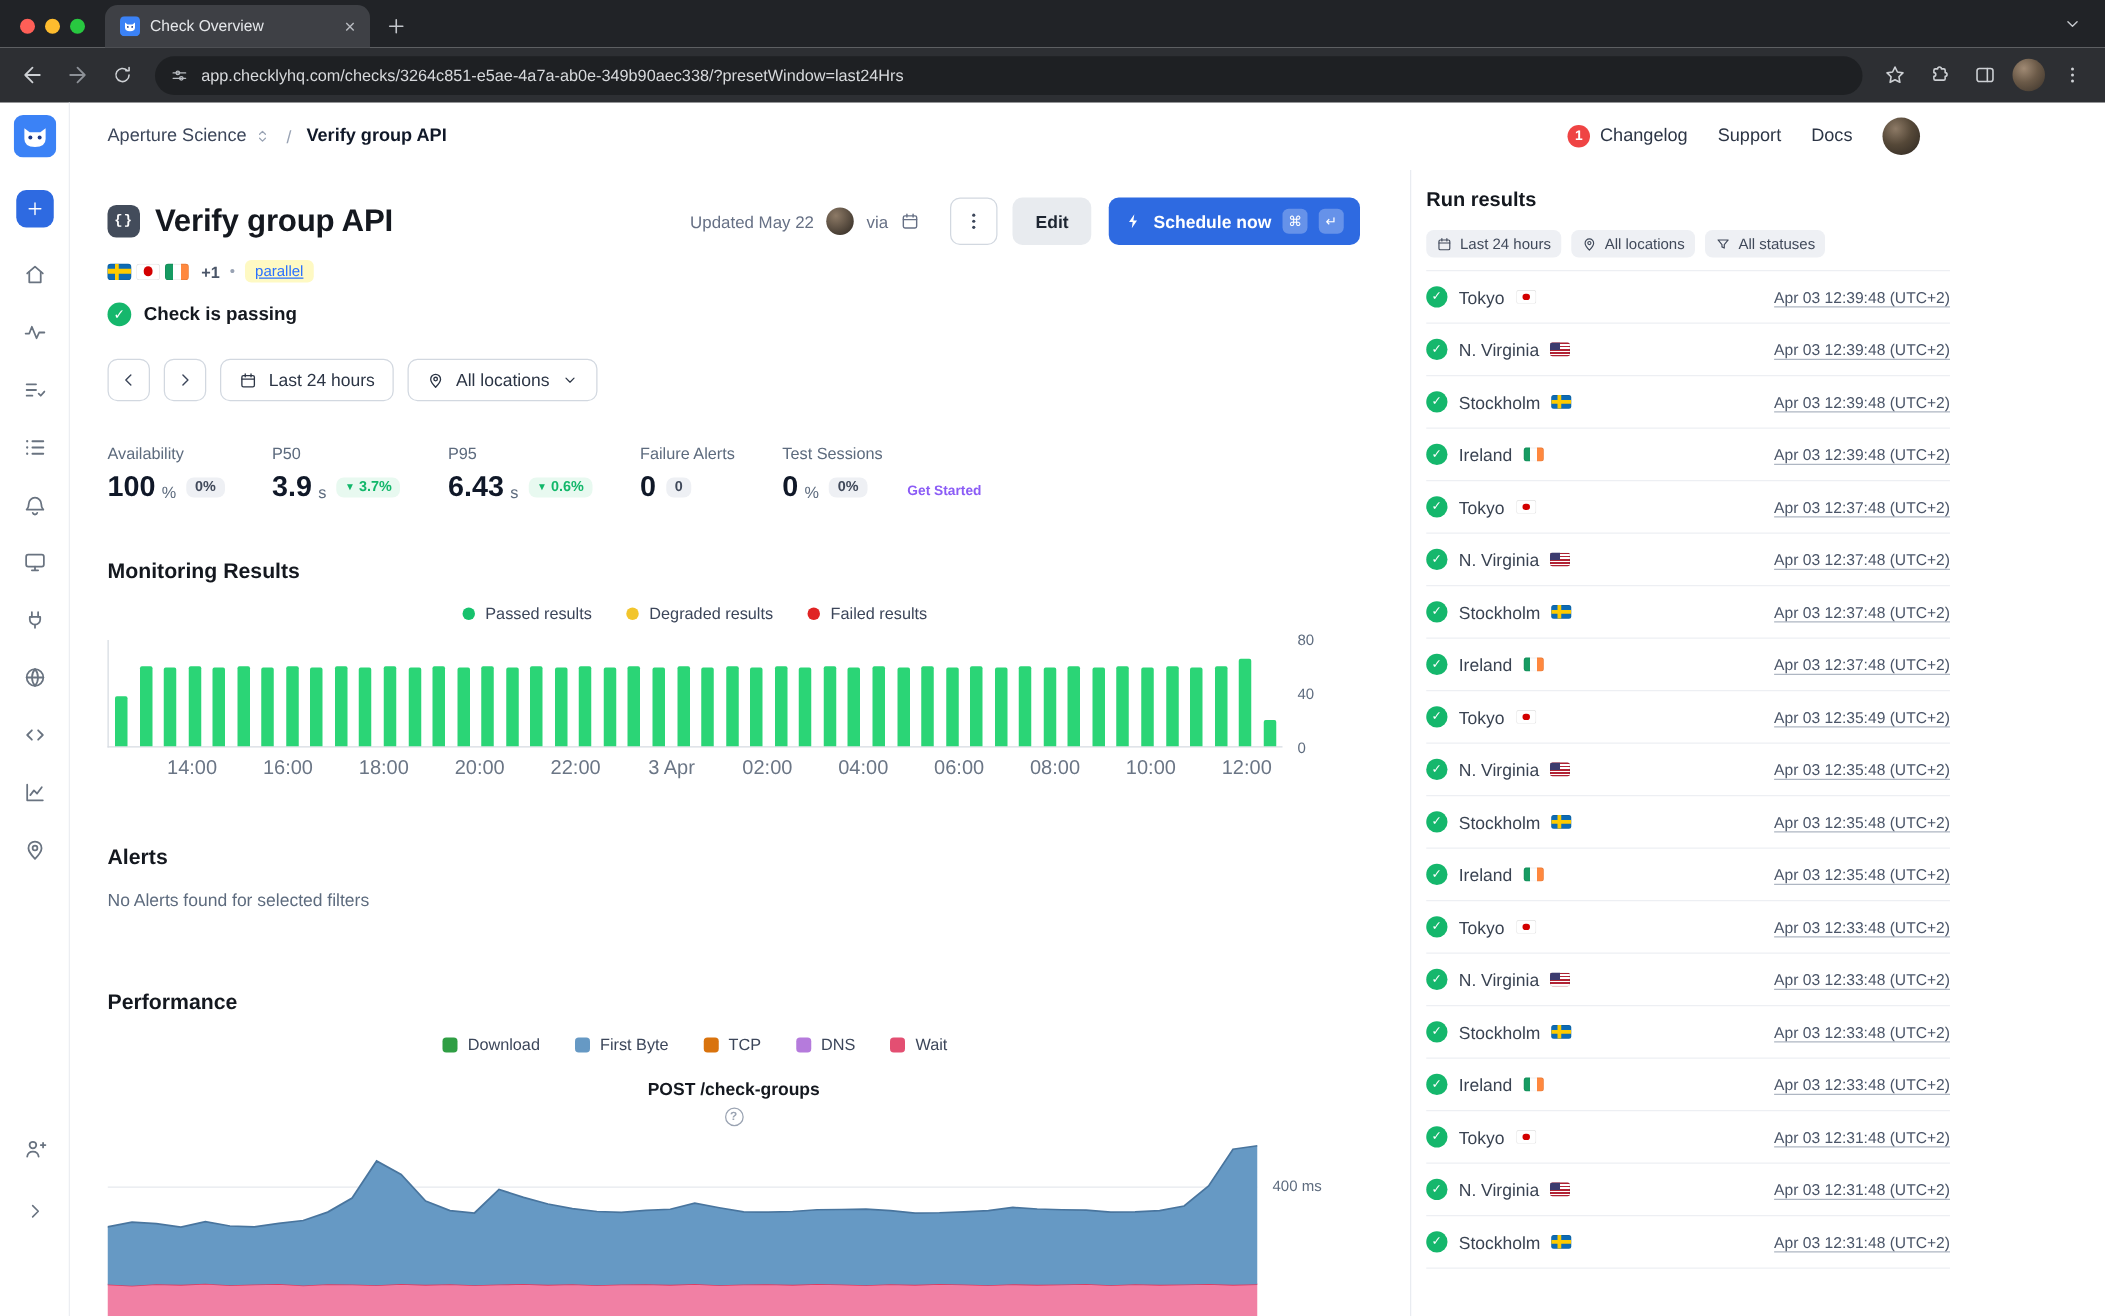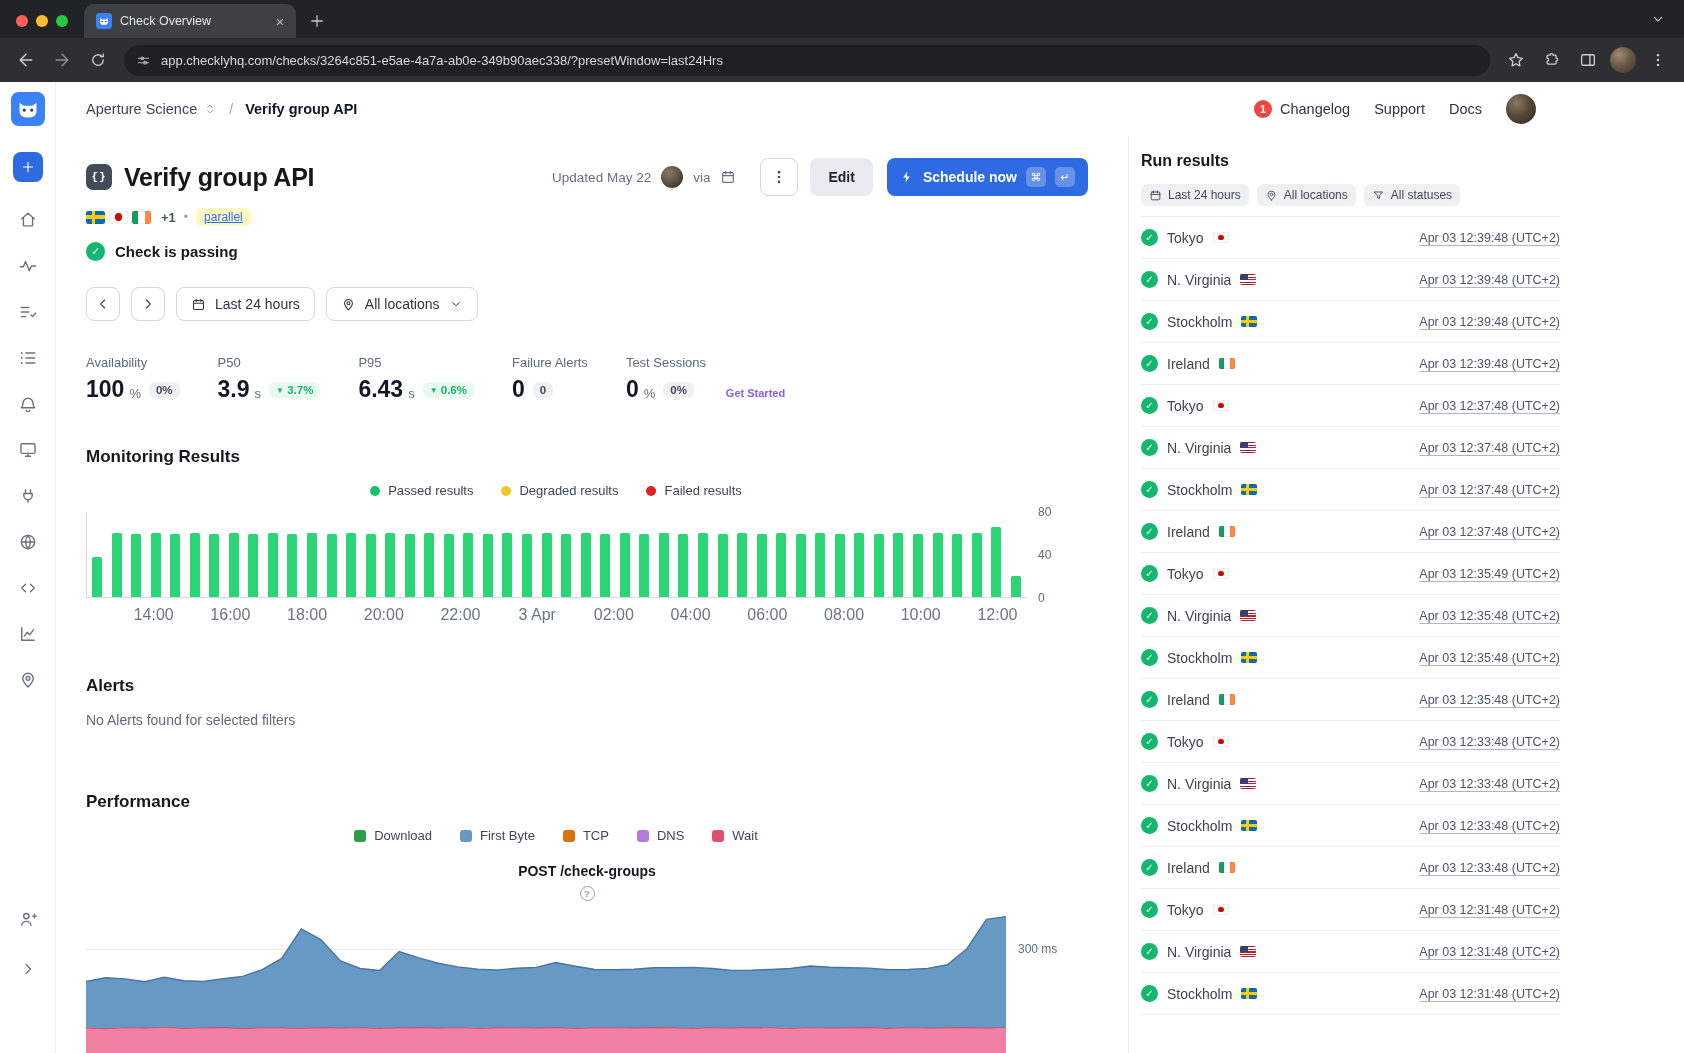--- a/index.html
+++ b/index.html
@@ -600,21 +600,21 @@
           <svg width="920" height="150" viewBox="0 0 920 150" preserveAspectRatio="none">
               <line x1="0" x2="920" y1="34.61538461538461" y2="34.61538461538461" stroke="#e6e9ee" stroke-width="1"></line>
               <path d="M0.0,147.2L19.6,147.2L39.1,147.2L58.7,147.2L78.3,147.2L97.9,147.2L117.4,147.2L137.0,147.2L156.6,147.2L176.2,147.2L195.7,147.2L215.3,147.2L234.9,147.2L254.5,147.2L274.0,147.2L293.6,147.2L313.2,147.2L332.8,147.2L352.3,147.2L371.9,147.2L391.5,147.2L411.1,147.2L430.6,147.2L450.2,147.2L469.8,147.2L489.4,147.2L508.9,147.2L528.5,147.2L548.1,147.2L567.7,147.2L587.2,147.2L606.8,147.2L626.4,147.2L646.0,147.2L665.5,147.2L685.1,147.2L704.7,147.2L724.3,147.2L743.8,147.2L763.4,147.2L783.0,147.2L802.6,147.2L822.1,147.2L841.7,147.2L861.3,147.2L880.9,147.2L900.4,147.2L920.0,147.2L920.0,150.0L900.4,150.0L880.9,150.0L861.3,150.0L841.7,150.0L822.1,150.0L802.6,150.0L783.0,150.0L763.4,150.0L743.8,150.0L724.3,150.0L704.7,150.0L685.1,150.0L665.5,150.0L646.0,150.0L626.4,150.0L606.8,150.0L587.2,150.0L567.7,150.0L548.1,150.0L528.5,150.0L508.9,150.0L489.4,150.0L469.8,150.0L450.2,150.0L430.6,150.0L411.1,150.0L391.5,150.0L371.9,150.0L352.3,150.0L332.8,150.0L313.2,150.0L293.6,150.0L274.0,150.0L254.5,150.0L234.9,150.0L215.3,150.0L195.7,150.0L176.2,150.0L156.6,150.0L137.0,150.0L117.4,150.0L97.9,150.0L78.3,150.0L58.7,150.0L39.1,150.0L19.6,150.0L0.0,150.0Z" fill="#b57bdc"></path>
               <path d="M0.0,147.2L19.6,147.2L39.1,147.2L58.7,147.2L78.3,147.2L97.9,147.2L117.4,147.2L137.0,147.2L156.6,147.2L176.2,147.2L195.7,147.2L215.3,147.2L234.9,147.2L254.5,147.2L274.0,147.2L293.6,147.2L313.2,147.2L332.8,147.2L352.3,147.2L371.9,147.2L391.5,147.2L411.1,147.2L430.6,147.2L450.2,147.2L469.8,147.2L489.4,147.2L508.9,147.2L528.5,147.2L548.1,147.2L567.7,147.2L587.2,147.2L606.8,147.2L626.4,147.2L646.0,147.2L665.5,147.2L685.1,147.2L704.7,147.2L724.3,147.2L743.8,147.2L763.4,147.2L783.0,147.2L802.6,147.2L822.1,147.2L841.7,147.2L861.3,147.2L880.9,147.2L900.4,147.2L920.0,147.2" fill="none" stroke="#9a55cc" stroke-width="1.4"></path>
               <path d="M0.0,112.6L19.6,113.5L39.1,112.4L58.7,112.8L78.3,111.9L97.9,113.1L117.4,112.6L137.0,112.2L156.6,113.3L176.2,112.4L195.7,112.6L215.3,113.1L234.9,112.2L254.5,112.8L274.0,112.4L293.6,113.1L313.2,112.6L332.8,112.2L352.3,112.8L371.9,112.4L391.5,113.1L411.1,112.6L430.6,112.4L450.2,112.8L469.8,112.2L489.4,113.1L508.9,112.6L528.5,112.4L548.1,112.8L567.7,112.2L587.2,112.6L606.8,113.1L626.4,112.4L646.0,112.8L665.5,112.2L685.1,112.6L704.7,113.1L724.3,112.4L743.8,112.8L763.4,112.6L783.0,112.2L802.6,113.1L822.1,112.4L841.7,112.8L861.3,112.6L880.9,112.2L900.4,112.8L920.0,112.4L920.0,147.2L900.4,147.2L880.9,147.2L861.3,147.2L841.7,147.2L822.1,147.2L802.6,147.2L783.0,147.2L763.4,147.2L743.8,147.2L724.3,147.2L704.7,147.2L685.1,147.2L665.5,147.2L646.0,147.2L626.4,147.2L606.8,147.2L587.2,147.2L567.7,147.2L548.1,147.2L528.5,147.2L508.9,147.2L489.4,147.2L469.8,147.2L450.2,147.2L430.6,147.2L411.1,147.2L391.5,147.2L371.9,147.2L352.3,147.2L332.8,147.2L313.2,147.2L293.6,147.2L274.0,147.2L254.5,147.2L234.9,147.2L215.3,147.2L195.7,147.2L176.2,147.2L156.6,147.2L137.0,147.2L117.4,147.2L97.9,147.2L78.3,147.2L58.7,147.2L39.1,147.2L19.6,147.2L0.0,147.2Z" fill="#f180a4"></path>
               <path d="M0.0,112.6L19.6,113.5L39.1,112.4L58.7,112.8L78.3,111.9L97.9,113.1L117.4,112.6L137.0,112.2L156.6,113.3L176.2,112.4L195.7,112.6L215.3,113.1L234.9,112.2L254.5,112.8L274.0,112.4L293.6,113.1L313.2,112.6L332.8,112.2L352.3,112.8L371.9,112.4L391.5,113.1L411.1,112.6L430.6,112.4L450.2,112.8L469.8,112.2L489.4,113.1L508.9,112.6L528.5,112.4L548.1,112.8L567.7,112.2L587.2,112.6L606.8,113.1L626.4,112.4L646.0,112.8L665.5,112.2L685.1,112.6L704.7,113.1L724.3,112.4L743.8,112.8L763.4,112.6L783.0,112.2L802.6,113.1L822.1,112.4L841.7,112.8L861.3,112.6L880.9,112.2L900.4,112.8L920.0,112.4" fill="none" stroke="#e23a60" stroke-width="1.4"></path>
               <path d="M0.0,66.5L19.6,62.8L39.1,63.9L58.7,66.7L78.3,62.3L97.9,65.8L117.4,66.5L137.0,63.7L156.6,61.4L176.2,54.7L195.7,43.4L215.3,13.8L234.9,24.5L254.5,45.9L274.0,53.5L293.6,55.4L313.2,36.5L332.8,42.9L352.3,48.2L371.9,51.9L391.5,54.2L411.1,54.9L430.6,53.3L450.2,52.4L469.8,47.5L489.4,51.2L508.9,54.5L528.5,54.7L548.1,54.2L567.7,52.8L587.2,52.6L606.8,52.4L626.4,53.5L646.0,55.4L665.5,55.2L685.1,54.5L704.7,53.5L724.3,51.0L743.8,52.2L763.4,52.8L783.0,53.1L802.6,54.7L822.1,54.5L841.7,53.5L861.3,49.8L880.9,33.7L900.4,4.4L920.0,1.6L920.0,112.4L900.4,112.8L880.9,112.2L861.3,112.6L841.7,112.8L822.1,112.4L802.6,113.1L783.0,112.2L763.4,112.6L743.8,112.8L724.3,112.4L704.7,113.1L685.1,112.6L665.5,112.2L646.0,112.8L626.4,112.4L606.8,113.1L587.2,112.6L567.7,112.2L548.1,112.8L528.5,112.4L508.9,112.6L489.4,113.1L469.8,112.2L450.2,112.8L430.6,112.4L411.1,112.6L391.5,113.1L371.9,112.4L352.3,112.8L332.8,112.2L313.2,112.6L293.6,113.1L274.0,112.4L254.5,112.8L234.9,112.2L215.3,113.1L195.7,112.6L176.2,112.4L156.6,113.3L137.0,112.2L117.4,112.6L97.9,113.1L78.3,111.9L58.7,112.8L39.1,112.4L19.6,113.5L0.0,112.6Z" fill="#6699c4"></path>
               <path d="M0.0,66.5L19.6,62.8L39.1,63.9L58.7,66.7L78.3,62.3L97.9,65.8L117.4,66.5L137.0,63.7L156.6,61.4L176.2,54.7L195.7,43.4L215.3,13.8L234.9,24.5L254.5,45.9L274.0,53.5L293.6,55.4L313.2,36.5L332.8,42.9L352.3,48.2L371.9,51.9L391.5,54.2L411.1,54.9L430.6,53.3L450.2,52.4L469.8,47.5L489.4,51.2L508.9,54.5L528.5,54.7L548.1,54.2L567.7,52.8L587.2,52.6L606.8,52.4L626.4,53.5L646.0,55.4L665.5,55.2L685.1,54.5L704.7,53.5L724.3,51.0L743.8,52.2L763.4,52.8L783.0,53.1L802.6,54.7L822.1,54.5L841.7,53.5L861.3,49.8L880.9,33.7L900.4,4.4L920.0,1.6" fill="none" stroke="#49759e" stroke-width="1.4"></path>
               <line x1="0" x2="920" y1="149.5" y2="149.5" stroke="#d8dce2" stroke-width="1"></line>
             </svg>
-          <span class="plab" style="top:27px">300 ms</span>
+          <span class="plab" style="top:27px">400 ms</span>
           <span class="plab" style="top:141px">0</span>
         </div>
       </main>
 
       <aside class="run-results">
         <h2 class="rr-title">Run results</h2>
         <div class="chips">
             <span class="chip">
               <span>
                 <svg class="ic" width="13" height="13" viewBox="0 0 24 24">

